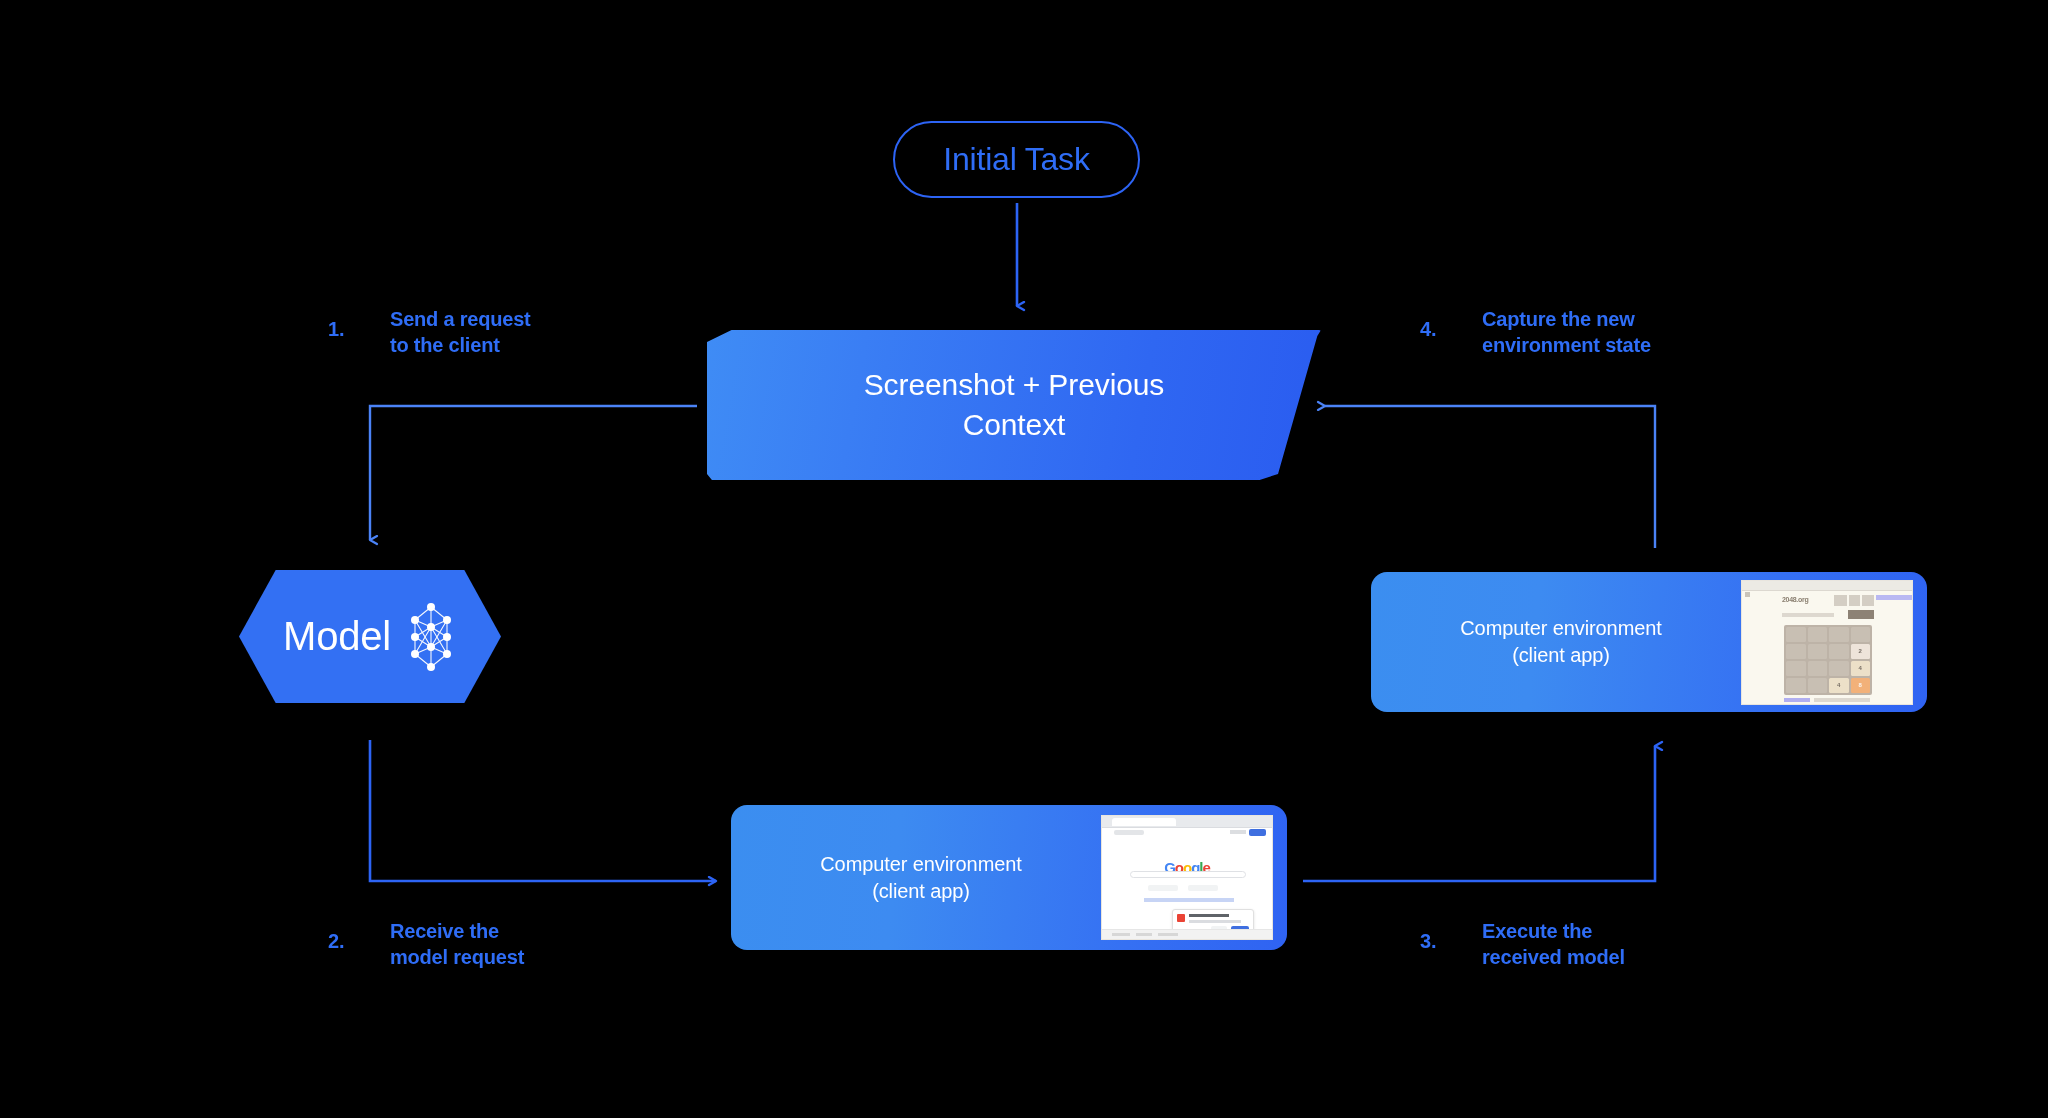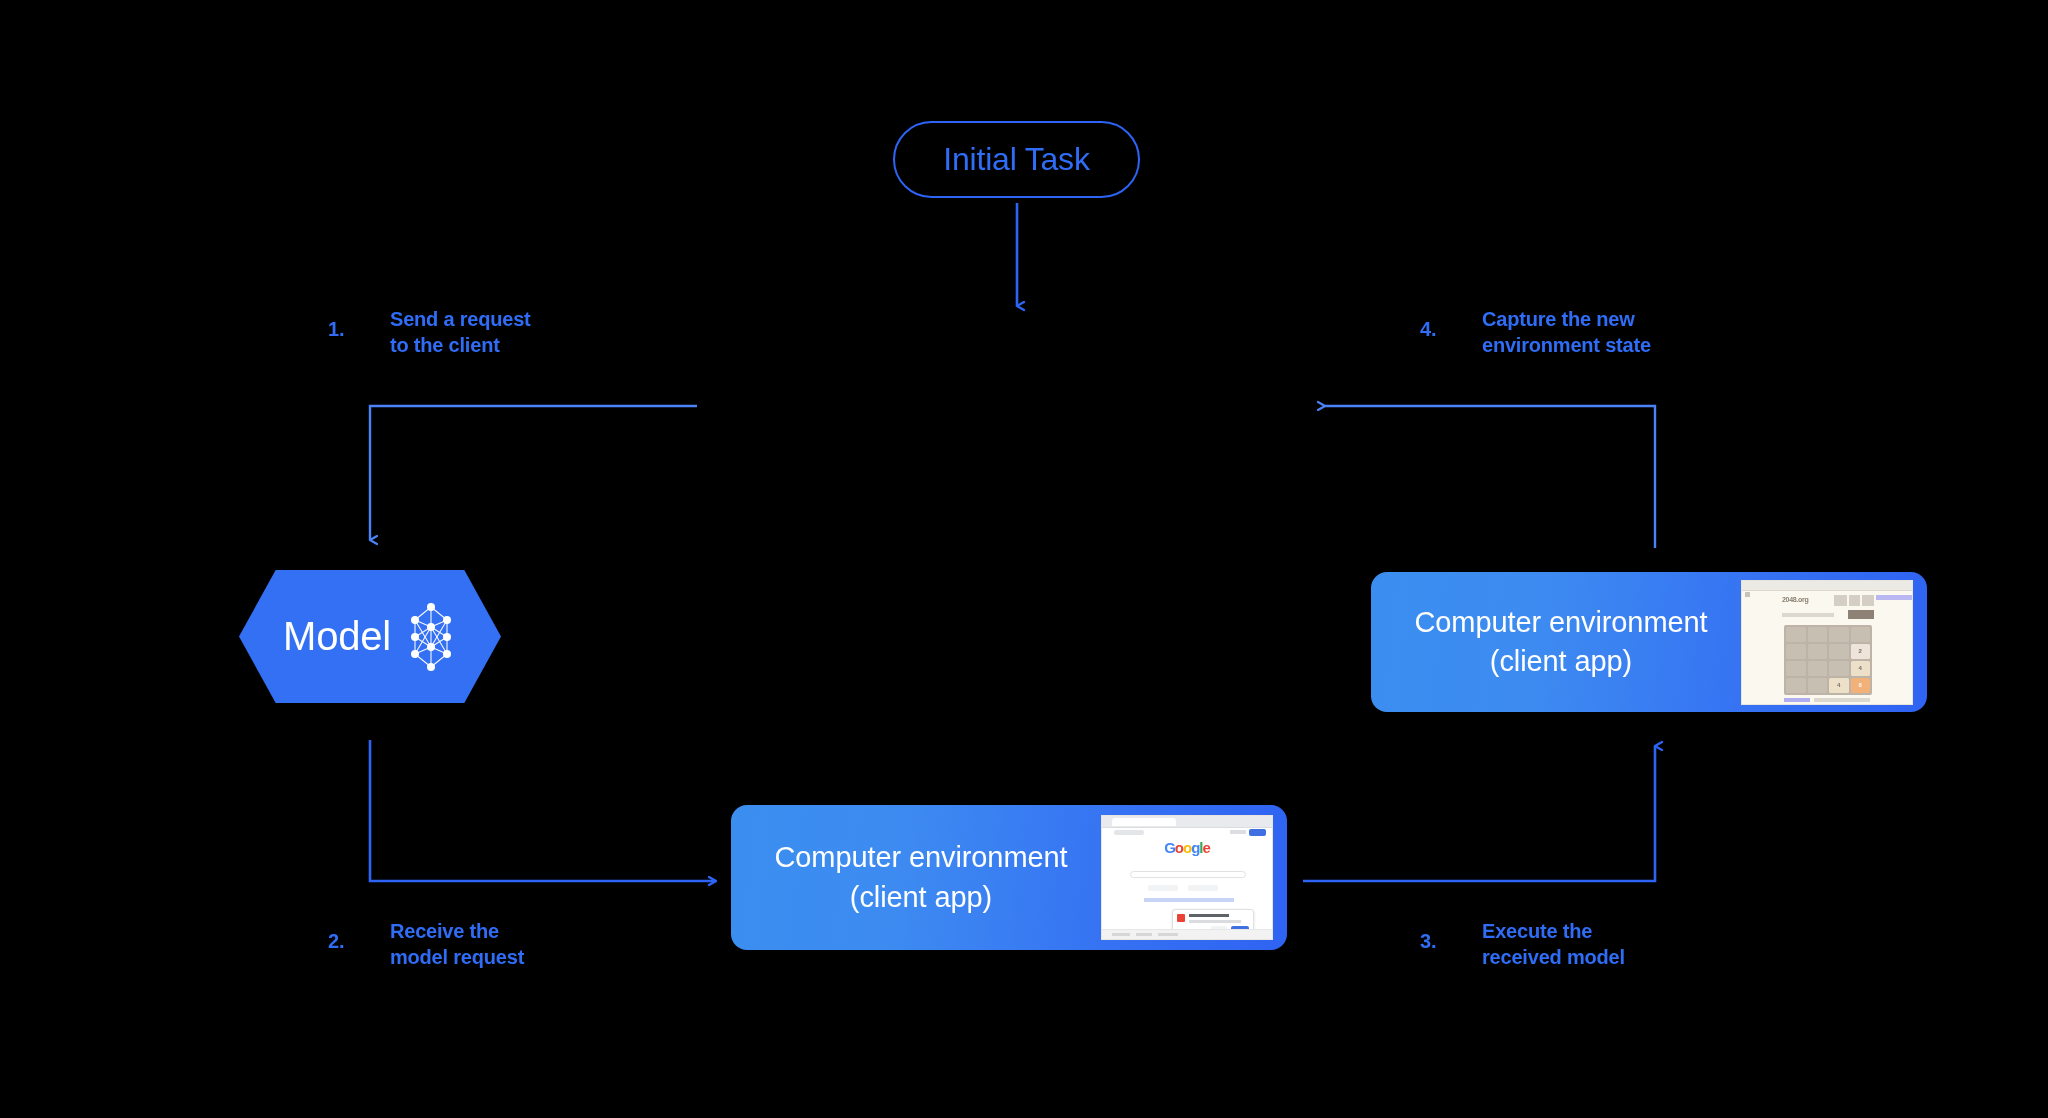--- a/index.html
+++ b/index.html
@@ -129,21 +129,21 @@
   }
   .env-card.bottom {
     left: 731px;
     top: 805px;
     width: 556px;
     height: 145px;
     background: linear-gradient(96deg, #3b8ef0 0%, #3d8bf1 30%, #3570f3 72%, #2f63f2 100%);
   }
   .env-label {
     color: #ffffff;
-    font-size: 29px;
+    font-size: 20px;
     line-height: 1.35;
     text-align: center;
     white-space: pre-line;
     letter-spacing: -0.1px;
     flex: 1 1 auto;
     padding-left: 10px;
   }
   .thumb {
     position: relative;
     width: 172px;
@@ -230,21 +230,21 @@
   .tgoog .gright {
     position:absolute; right:6px; top:13px; width:40px; height:7px;
   }
   .tgoog .gright i {
     position:absolute; right:0; top:0; width:17px; height:7px; background:#3f6fe0; border-radius:2px; display:block;
   }
   .tgoog .gright em {
     position:absolute; right:20px; top:1px; width:16px; height:4px; background:#dcdee1; display:block;
   }
   .tgoog .glogo {
-    position:absolute; left:50%; transform:translateX(-50%); top:24px;
+    position:absolute; left:50%; transform:translateX(-50%); top:44px;
     font-size:15px; font-weight:bold; letter-spacing:-1px; line-height:1;
   }
   .tgoog .glogo b { font-weight:bold; }
   .tgoog .gsearch {
     position:absolute; left:28px; top:55px; width:116px; height:7px;
     border:1px solid #dfe1e5; border-radius:4px; box-sizing:border-box; background:#fff;
   }
   .tgoog .gbtns {
     position:absolute; left:46px; top:69px; width:80px; height:6px;
   }
@@ -357,20 +357,27 @@
 
     <g>
       <path d="M1655,548 L1655,406 L1325,406" fill="none" stroke="#4b83f7" stroke-width="2.4" marker-end="url(#ah-left)"></path>
     </g>
   </svg>
 
   <div class="pill">
     <span class="pill-label">Initial Task</span>
   </div>
 
+  <div class="para-wrap">
+    <div class="para-shape"></div>
+    <div class="para-inner">
+      <span class="para-label">Screenshot + Previous
+Context</span>
+    </div>
+  </div>
 
   <div class="hex-wrap">
     <div class="hex-shape"></div>
     <div class="hex-inner">
       <span class="hex-label">Model</span>
       <span>
         <svg class="nn-icon" width="52" height="72" viewBox="0 0 52 72" aria-hidden="true">
           <g stroke="#ffffff" stroke-width="1.1" fill="none" opacity="0.95">
 
             <path d="M26,6 L10,19 M26,6 L42,19 M26,6 L26,26"></path>

